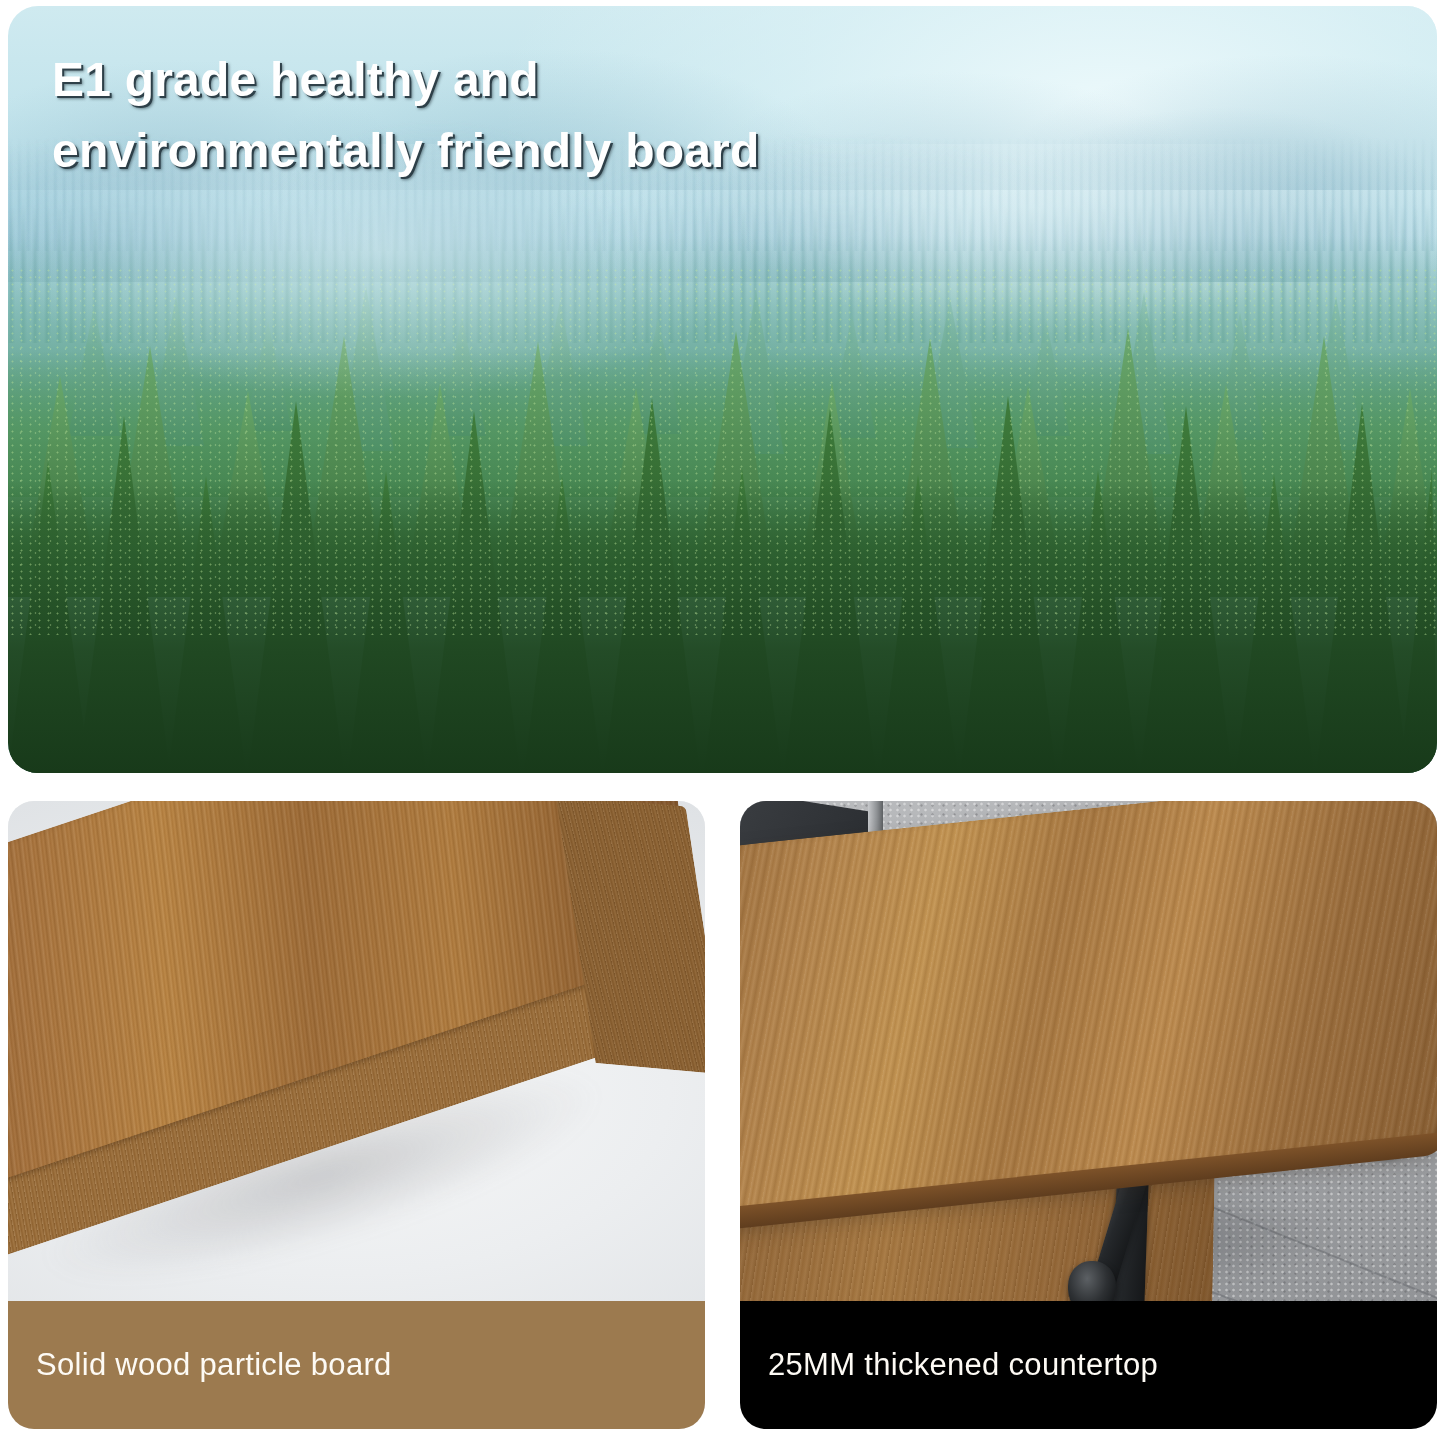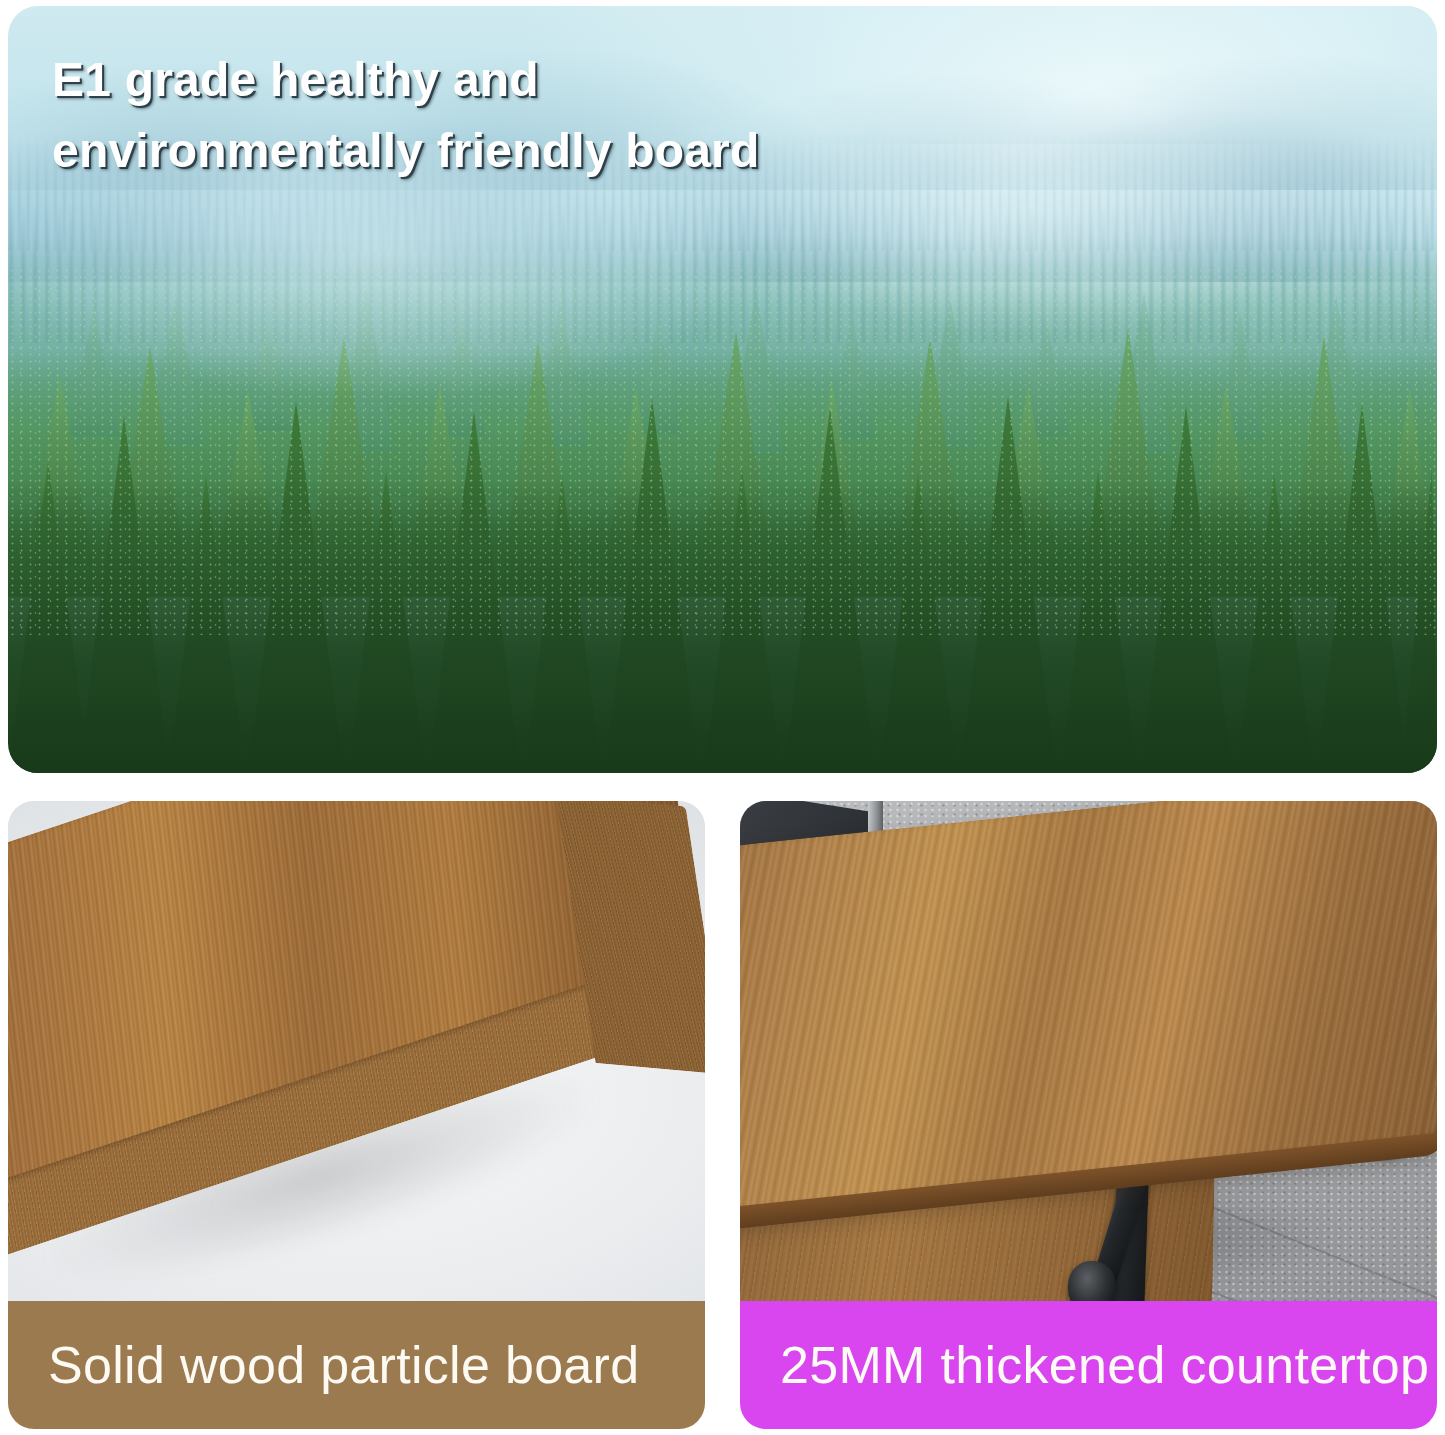--- a/index.html
+++ b/index.html
@@ -442,24 +442,24 @@
     position: absolute;
     left: 0;
     bottom: 0;
     width: 100%;
     height: 128px;
     display: flex;
     align-items: center;
   }
   .caption-text {
     color: #fdfaf4;
-    font-size: 52px;
+    font-size: 31px;
     font-weight: normal;
     letter-spacing: .3px;
-    padding-left: 40px;
+    padding-left: 28px;
     white-space: nowrap;
   }
 </style>
 </head>
 <body>
 
 <div class="page">
 
   <div class="hero">
 
@@ -588,19 +588,19 @@
         <div class="caster caster-a"></div>
         <div class="caster caster-b"></div>
 
         <div class="monitor-back"></div>
         <div class="monitor-edge"></div>
 
         <div class="desktop">
           <div class="desktop-lip"></div>
         </div>
       </div>
-      <div class="caption" style="background:#d946ef;">
+      <div class="caption" style="background:#000000;">
         <div class="caption-text">25MM thickened countertop</div>
       </div>
     </div>
 
   </div>
 </div>
 
 </body></html>

